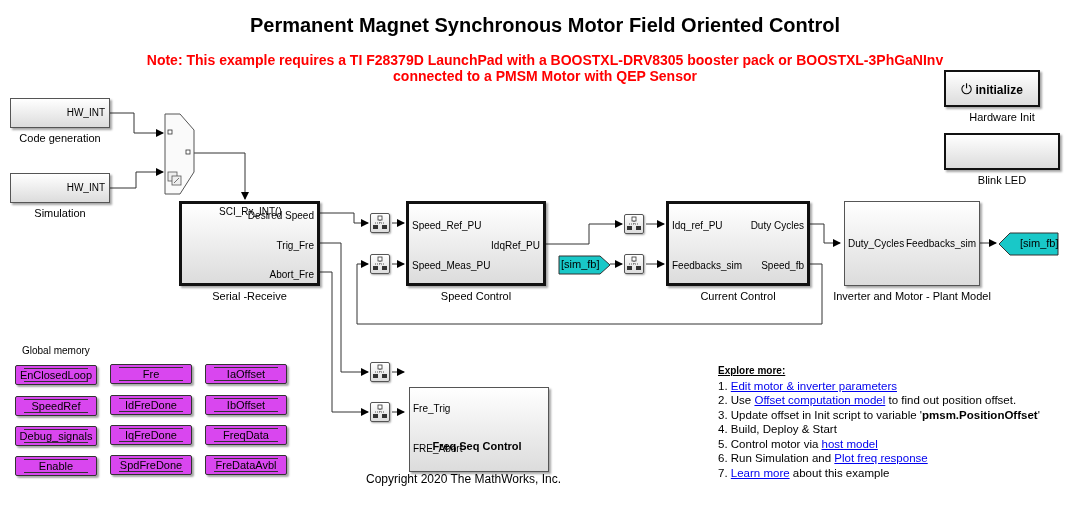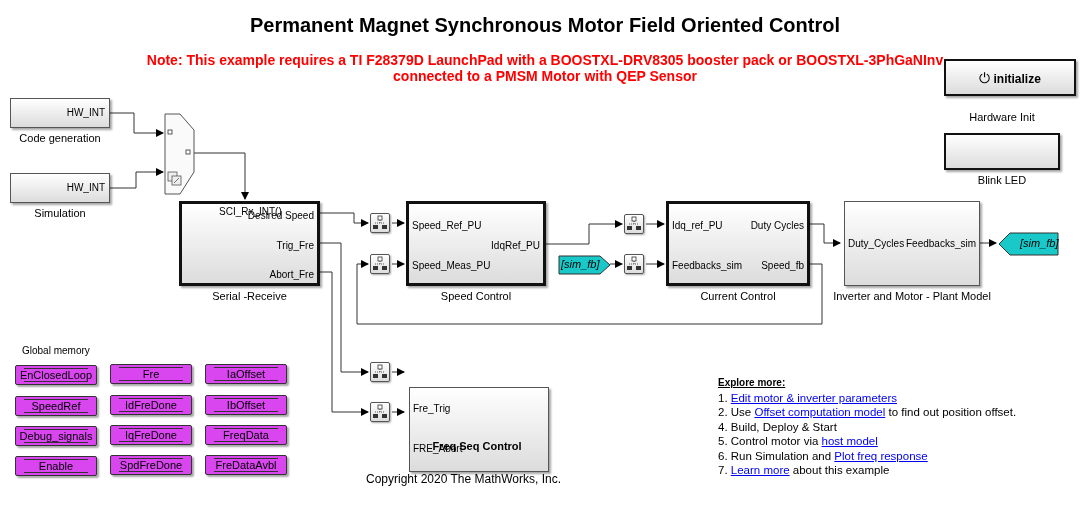--- a/index.html
+++ b/index.html
@@ -5,26 +5,26 @@
   html, body { margin:0; padding:0; background:#ffffff; }
   body { width:1090px; height:511px; position:relative; overflow:hidden; font-family:"Liberation Sans", sans-serif; color:#000; }
   .abs { position:absolute; }
   .title { left:0; width:1090px; top:14px; text-align:center; font-size:20px; font-weight:bold; }
   .note { left:0; width:1090px; top:52px; text-align:center; font-size:14px; font-weight:bold; color:#ff0000; line-height:16px; }
   .block { position:absolute; border:1px solid #555; background:linear-gradient(#ffffff, #dcdcdc); box-shadow:2px 2px 2px rgba(0,0,0,0.35); box-sizing:border-box; }
   .block.thick { border:3px solid #111; }
   .blabel { position:absolute; font-size:11px; text-align:center; white-space:nowrap; }
   .port { position:absolute; font-size:10px; white-space:nowrap; }
   svg.wires { position:absolute; left:0; top:0; width:1090px; height:511px; pointer-events:none; }
-  .goto { position:absolute; font-size:11px; color:#000;font-style:italic; }
+  .goto { position:absolute; font-size:11px; color:#000; }
   .dsm { position:absolute; width:82px; height:20px; border:1px solid #333; border-radius:2px; box-shadow:2px 2px 2px rgba(0,0,0,0.35); background:#d946ef; box-sizing:border-box; font-size:11px; text-align:center; line-height:18px; }
   .dsm::before { content:""; position:absolute; left:8px; right:8px; top:2px; border-top:1px solid #333; }
   .dsm::after { content:""; position:absolute; left:8px; right:8px; bottom:2px; border-top:1px solid #333; }
   .rt { position:absolute; width:20px; height:20px; border:1px solid #555; border-radius:2px; background:linear-gradient(#fff,#ddd); box-shadow:1px 1px 2px rgba(0,0,0,0.35); box-sizing:border-box; }
-  .explore { left:718px; top:376px; font-size:11.5px; line-height:14.5px; }
+  .explore { left:718px; top:364px; font-size:11.5px; line-height:14.5px; }
   .explore a { color:#0000ee; text-decoration:underline; cursor:pointer; }
   .explore .hdr { font-weight:bold; text-decoration:underline; font-size:10px; }
   .copy { left:366px; top:472px; font-size:12px; }
 </style>
 </head>
 <body>
 
 <div class="abs title">Permanent Magnet Synchronous Motor Field Oriented Control</div>
 <div class="abs note">
   <div>Note: This example requires a TI F28379D LaunchPad with a BOOSTXL-DRV8305 booster pack or BOOSTXL-3PhGaNInv</div>
@@ -160,21 +160,21 @@
   <span class="port" style="left:3px;top:36px;">Duty_Cycles</span>
   <span class="port" style="right:3px;top:36px;">Feedbacks_sim</span>
 </div>
 <div class="blabel" style="left:820px;width:184px;top:290px;">Inverter and Motor - Plant Model</div>
 
 <svg class="abs" style="left:998px;top:232px;" width="62" height="24" viewBox="0 0 62 24">
   <path d="M1,12 L12,1 H60 V23 H12 Z" fill="#19c8c8" stroke="#333" stroke-width="1"></path>
 </svg>
 <span class="goto" style="left:1020px;top:237px;">[sim_fb]</span>
 
-<div class="block thick" style="left:944px;top:59px;width:132px;height:37px;border-width:2px;">
+<div class="block thick" style="left:944px;top:70px;width:96px;height:37px;border-width:2px;">
   <div style="position:absolute;left:0;right:0;top:9px;text-align:center;font-size:12px;font-weight:bold;">
     <span style="font-weight:normal;font-size:14px;">⏻</span>
     <span>initialize</span>
   </div>
 </div>
 <div class="blabel" style="left:944px;width:116px;top:111px;">Hardware Init</div>
 
 <div class="block thick" style="left:944px;top:133px;width:116px;height:37px;border-width:2px;"></div>
 <div class="blabel" style="left:944px;width:116px;top:174px;">Blink LED</div>
 
@@ -195,19 +195,20 @@
 <div class="dsm" style="left:110px;top:425px;">IqFreDone</div>
 <div class="dsm" style="left:205px;top:425px;">FreqData</div>
 <div class="dsm" style="left:15px;top:456px;">Enable</div>
 <div class="dsm" style="left:110px;top:455px;">SpdFreDone</div>
 <div class="dsm" style="left:205px;top:455px;">FreDataAvbl</div>
 
 <div class="abs explore">
   <div class="hdr">Explore more:</div>
   <div><span>1. </span><a>Edit motor &amp; inverter parameters</a></div>
   <div><span>2. Use </span><a>Offset computation model</a><span> to find out position offset.</span></div>
+  <div><span>3. Update offset in Init script to variable '</span><b>pmsm.PositionOffset</b><span>'</span></div>
   <div><span>4. Build, Deploy &amp; Start</span></div>
   <div><span>5. Control motor via </span><a>host model</a></div>
   <div><span>6. Run Simulation and </span><a>Plot freq response</a></div>
   <div><span>7. </span><a>Learn more</a><span> about this example</span></div>
 </div>
 
 <div class="abs copy">Copyright 2020 The MathWorks, Inc.</div>
 
 </body></html>

